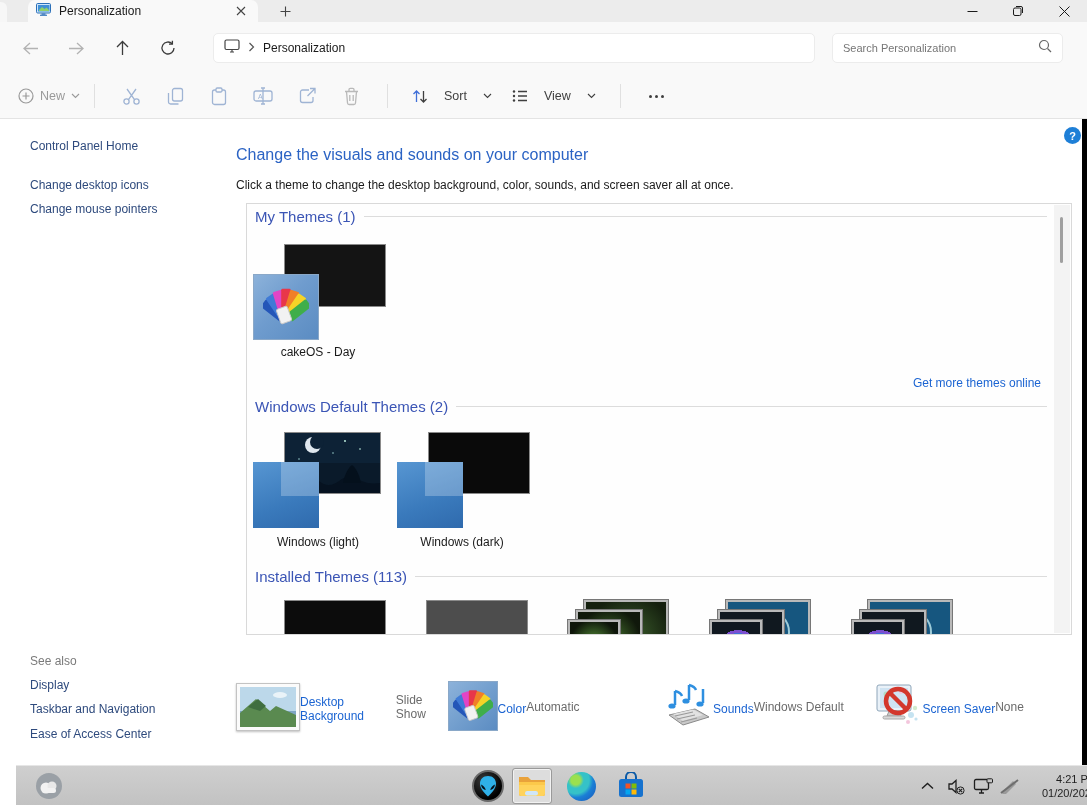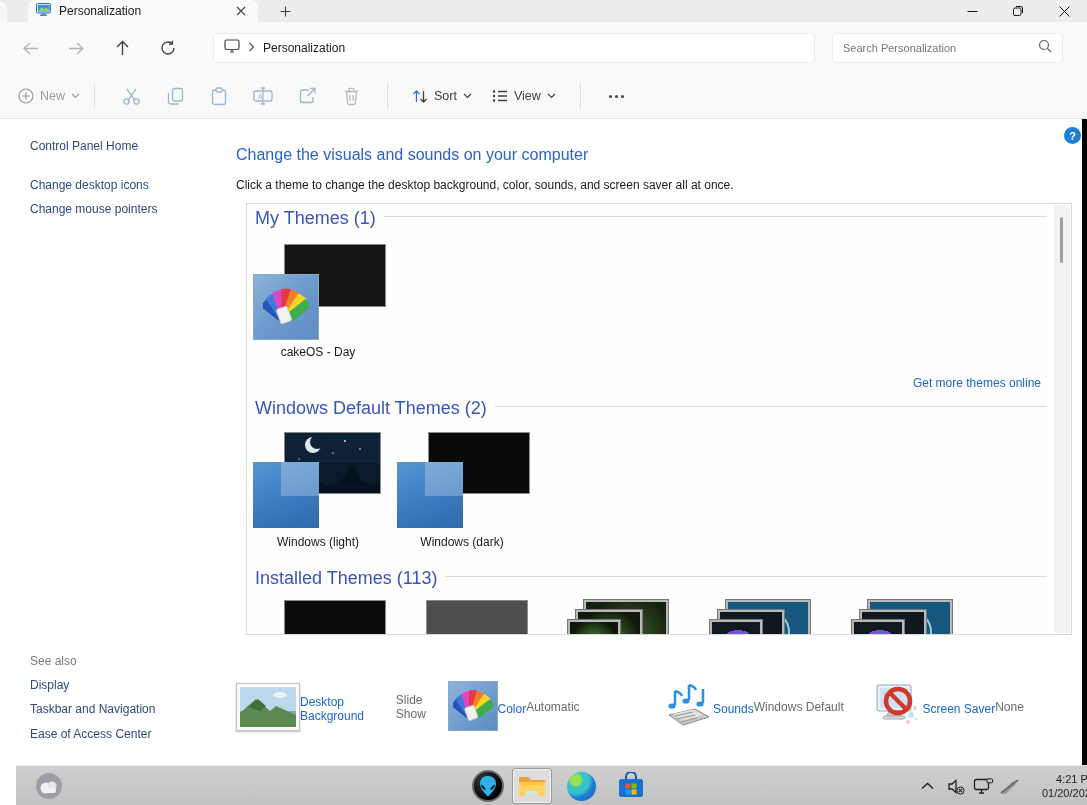--- a/index.html
+++ b/index.html
@@ -31,37 +31,37 @@
   .searchbox input { border:none; outline:none; background:transparent; flex:1; font-size:11px; color:#0f766e;
                font-family:"Liberation Sans", sans-serif; }
   .searchbox input::placeholder { color:#767676; }
 
   
   .toolbar { left:0; top:74px; width:1087px; height:45px; background:#f9f9f9; border-bottom:1px solid #e4e4e4;
              display:flex; align-items:center; }
   .tb-new { display:flex; align-items:center; gap:6px; color:#9a9a9a; font-size:12.5px; margin-left:18px; }
   .tb-sep { width:1px; height:24px; background:#e0e0e0; margin:0 14px; }
   .tb-ico { width:44px; height:34px; display:flex; align-items:center; justify-content:center; border-radius:5px; }
-  .tb-group { display:flex; align-items:center; gap:6px; color:#3f3f3f; font-size:12.5px; padding:0 10px; height:34px; border-radius:5px; }
+  .tb-group { display:flex; align-items:center; gap:16px; color:#3f3f3f; font-size:12.5px; padding:0 10px; height:34px; border-radius:5px; }
   .dots { display:flex; gap:3px; padding:0 14px; }
   .dots i { width:3px; height:3px; border-radius:50%; background:#3f3f3f; }
 
   
   .content { left:0; top:119px; width:1082px; height:646px; background:#ffffff;padding-left:41px; }
   .side-link { position:absolute; left:30px; font-size:12px; color:#2e4a7d; white-space:nowrap; cursor:pointer; }
   .side-head { position:absolute; left:30px; font-size:12px; color:#7a7a7a; white-space:nowrap; }
   .main-heading { position:absolute; left:236px; top:27px; font-size:16px; color:#2b63c4; }
   .main-sub { position:absolute; left:236px; top:59px; font-size:12px; color:#1a1a1a; }
   .help-badge { position:absolute; left:1064px; top:8px; width:17px; height:17px; border-radius:50%;
                 background:#1e7fd7; color:#fff; font-size:11px; font-weight:bold;
                 display:flex; align-items:center; justify-content:center; }
 
   .panel { position:absolute; left:246px; top:84px; width:826px; height:432px; border:1px solid #d9d9d9;
            background:#fefefe; overflow:hidden; }
-  .grp-label { position:absolute; left:8px; font-size:18px; color:#3b55b5; background:#fefefe; padding-right:8px; z-index:2;text-align:right; }
+  .grp-label { position:absolute; left:8px; font-size:15px; color:#3b55b5; background:#fefefe; padding-right:8px; z-index:2;text-align:right; }
   .grp-line { position:absolute; height:1px; background:#dcdcdc; right:24px; }
   .thumb { position:absolute; background:#111; border:1px solid #8a8a8a; }
   .theme-square { position:absolute; width:66px; height:66px; background:linear-gradient(135deg,#8cb2da 0%,#6f9cce 45%,#5b8cc2 100%);
                   display:flex; align-items:center; justify-content:center; border:1px solid #8aa8c8; }
   .win-square { position:absolute; width:66px; height:66px; background:linear-gradient(160deg,#5796d2 0%,#3a7abc 60%,#2f6aad 100%); }
   .win-square::after { content:""; position:absolute; right:0; top:0; width:58%; height:52%; background:rgba(255,255,255,0.25); }
   .theme-label { position:absolute; font-size:12px; color:#1a1a1a; text-align:center; }
   .getmore { position:absolute; right:30px; top:172px; font-size:12px; color:#1b64d2; cursor:pointer; }
   .stack-layer { position:absolute; border:2px solid #b9b9b9; outline:1px solid #777; }
   .vscroll { position:absolute; right:1px; top:1px; width:16px; height:428px; background:#f3f3f3; }

